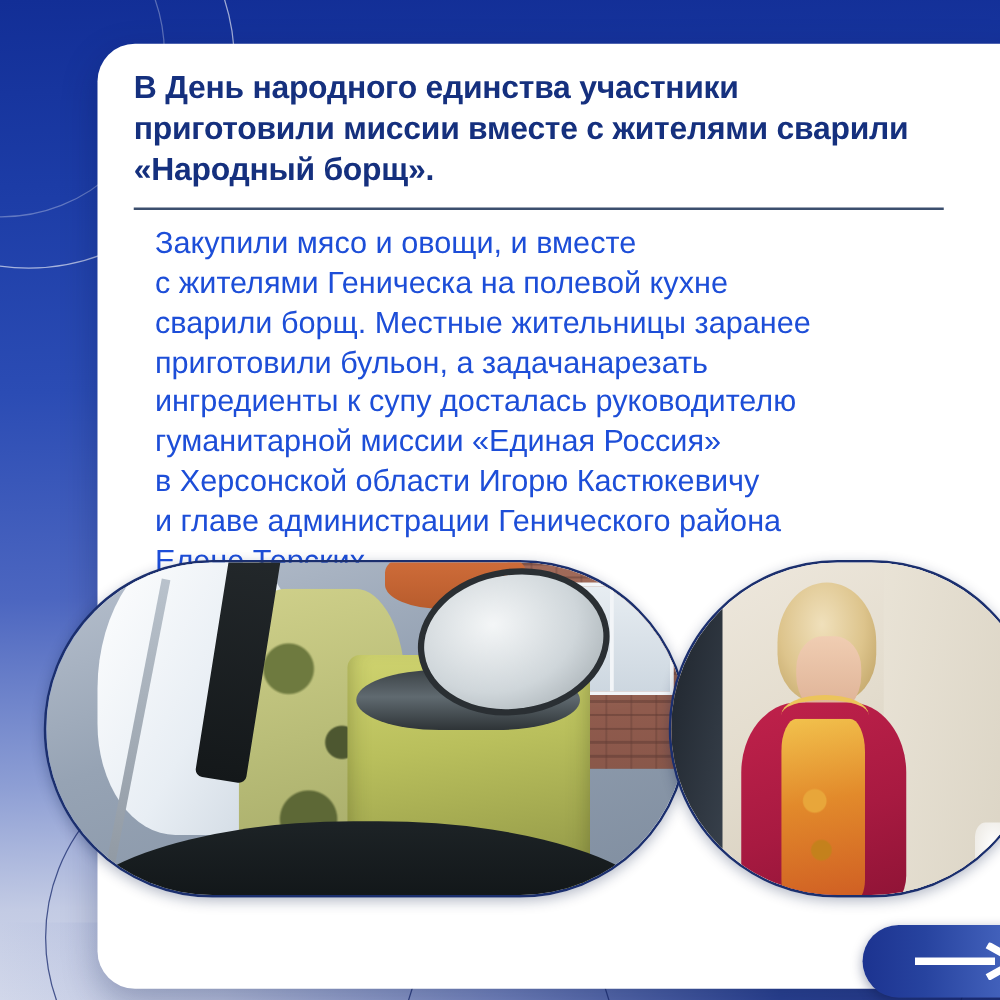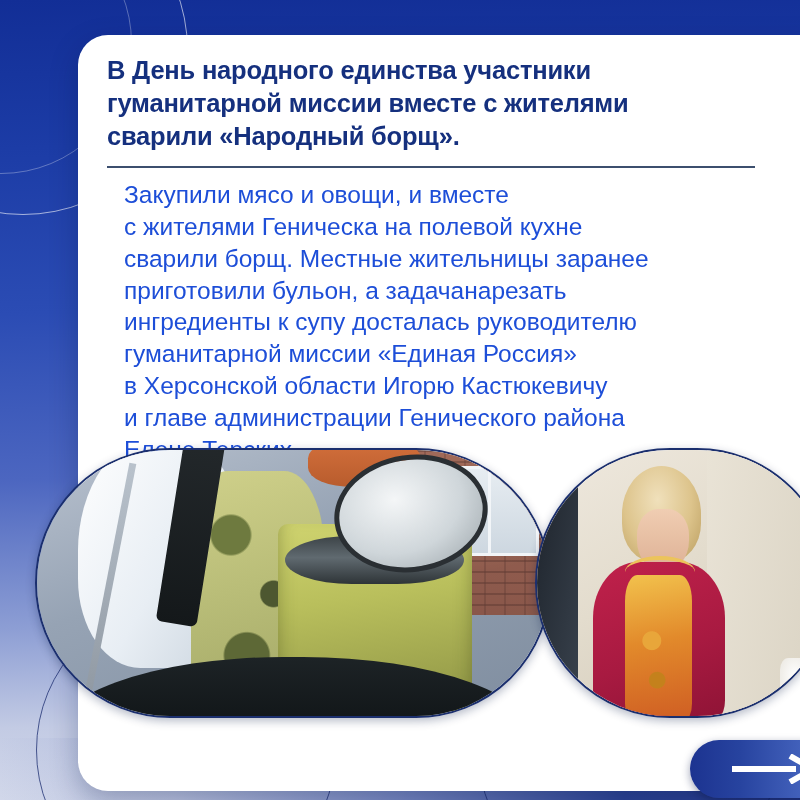--- a/index.html
+++ b/index.html
@@ -258,21 +258,21 @@
   <div class="ring" id="ring-top"></div>
   <div class="ring" id="ring-top2"></div>
   <div id="bg-bottom-right"></div>
 </div>
 
 <div class="ring-dark" id="ring-bl"></div>
 <div class="ring-dark" id="ring-br"></div>
 
 <div id="card">
 
-  <h1 id="headline">В День народного единства участники гуманитарной миссии вместе с жителями сварили «Народный борщ».</h1>
+  <h1 id="headline">В День народного единства участники приготовили миссии вместе с жителями сварили «Народный борщ».</h1>
 
   <div id="divider"></div>
 
   <p id="body-copy">Закупили мясо и овощи, и вместе
 с жителями Геническа на полевой кухне
 сварили борщ. Местные жительницы заранее
 приготовили бульон, а задачанарезать
 ингредиенты к супу досталась руководителю
 гуманитарной миссии «Единая Россия»
 в Херсонской области Игорю Кастюкевичу

